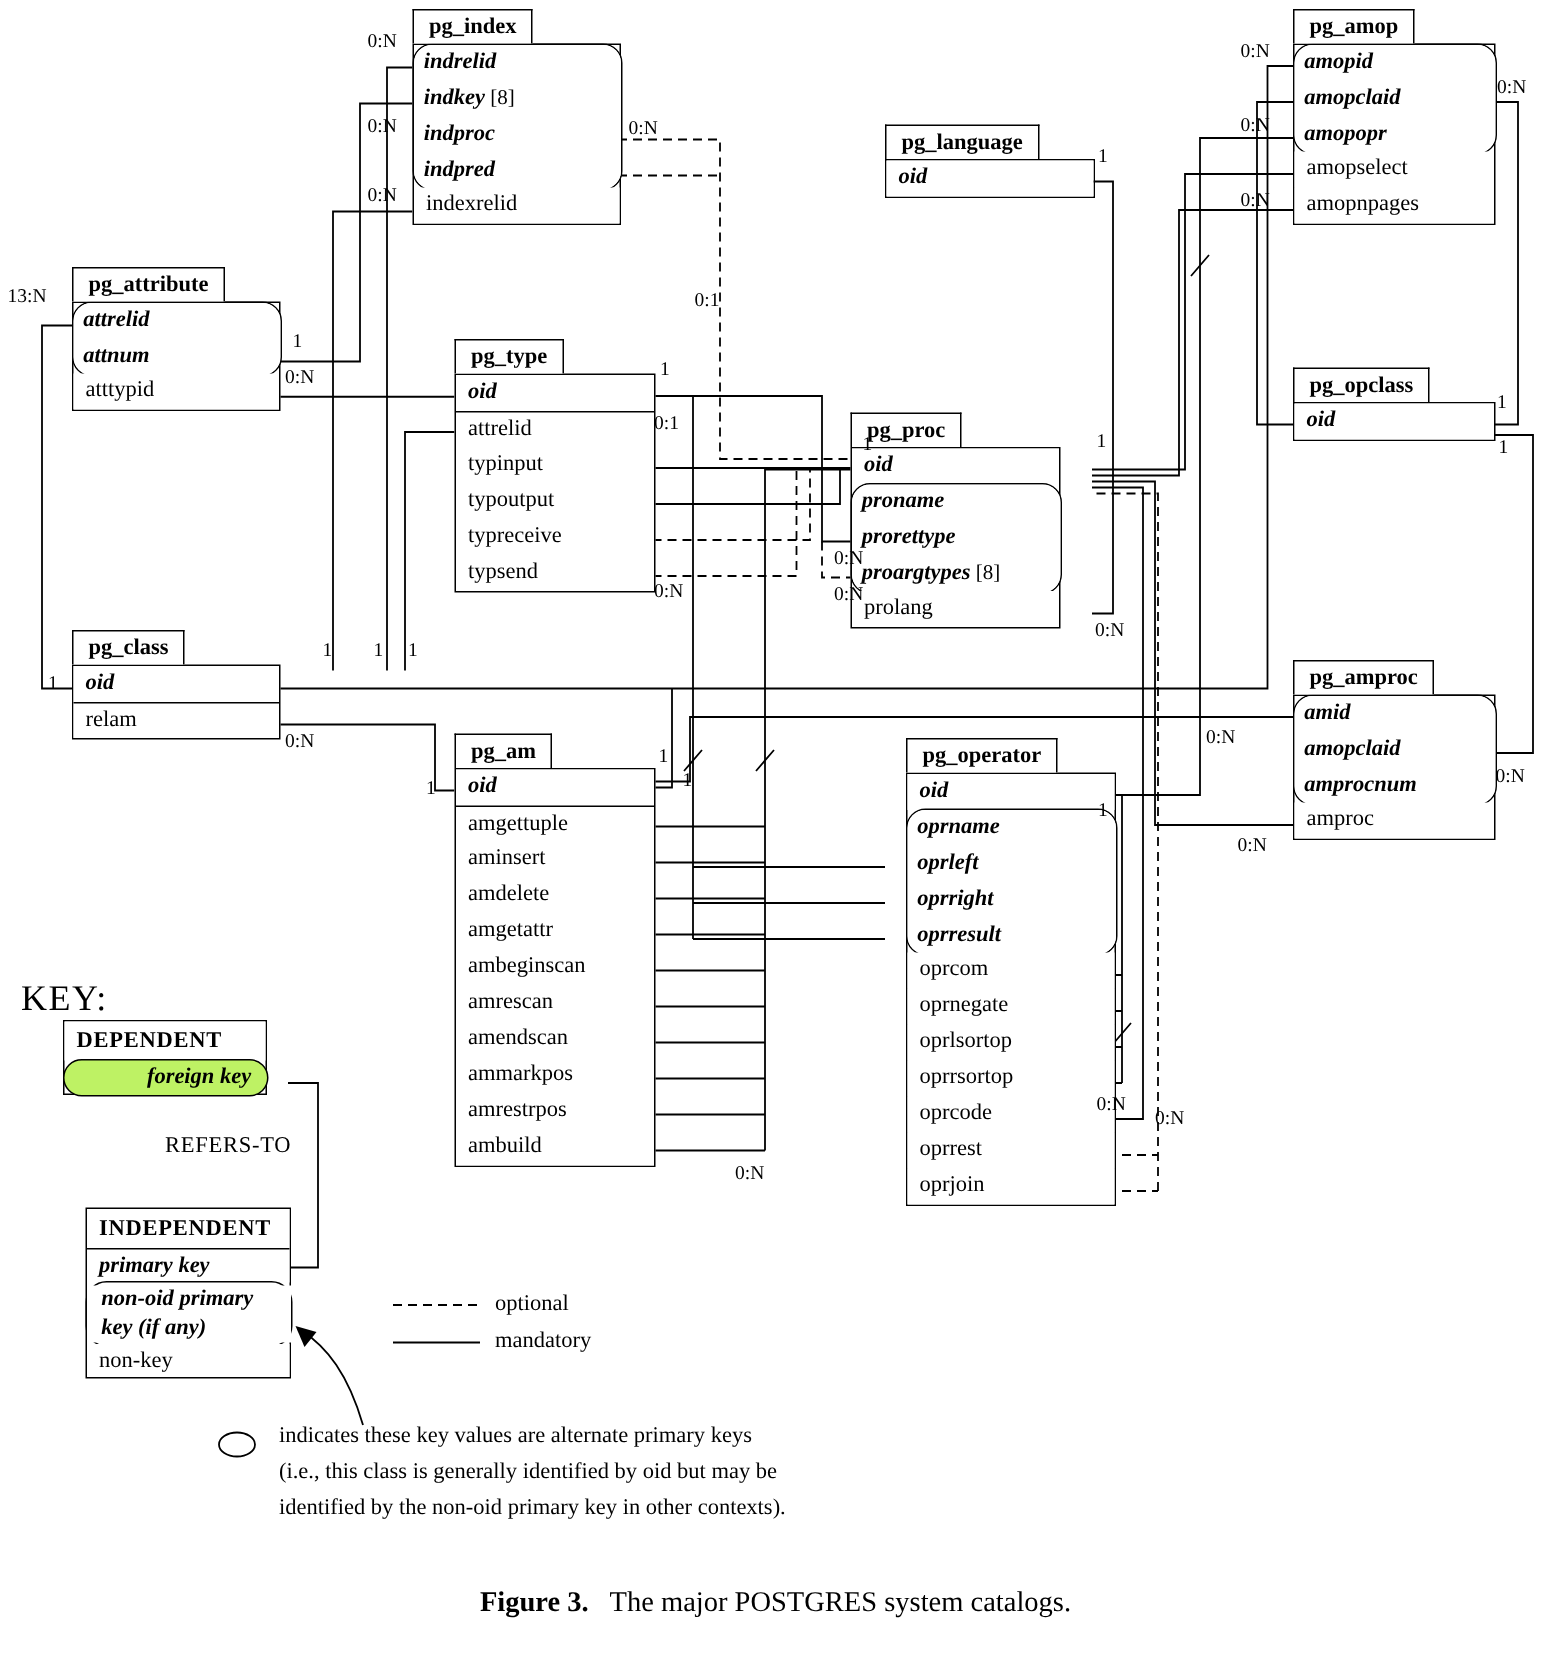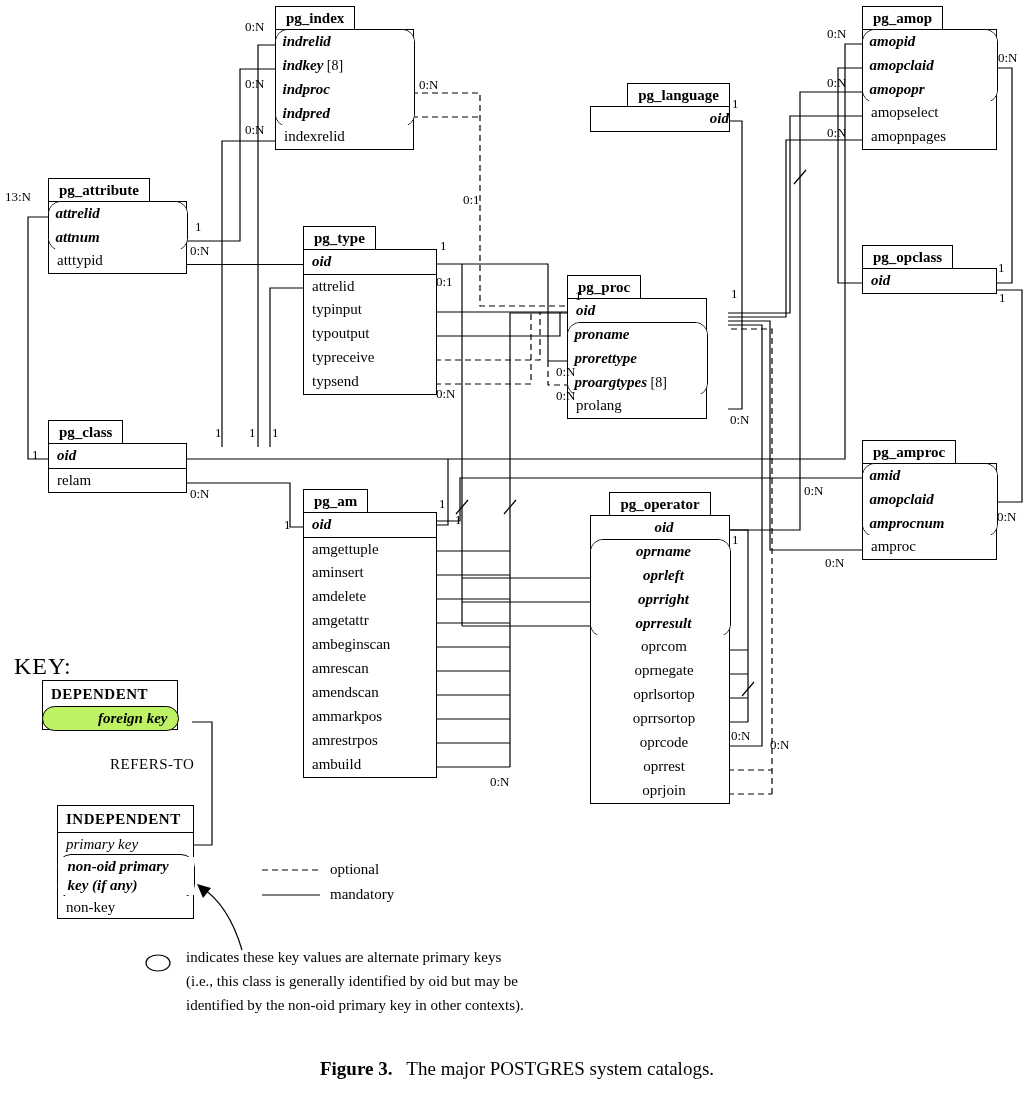--- a/index.html
+++ b/index.html
@@ -12,32 +12,32 @@
   .body{border:1.5px solid #000;background:#fff;box-sizing:content-box;position:relative;}
   .row{height:24px;line-height:23px;padding-left:8px;font-size:15px;white-space:nowrap;
        box-sizing:border-box;background:#fff;}
   .row.pk{font-weight:bold;font-style:italic;}
   .row.sep{border-top:1.5px solid #000;}
   .suf{font-weight:normal;font-style:normal;font-size:14px;}
   .altgroup{border:1.5px solid #000;border-radius:13px;margin:-1.5px;background:#fff;overflow:hidden;}
   .altgroup .row{padding-left:7px;}
   #e-pg_index{left:275px;top:6px;} #e-pg_attribute{left:48px;top:178px;}
   #e-pg_type{left:303px;top:226px;} #e-pg_class{left:48px;top:420px;}
-  #e-pg_language{left:590px;top:83px;text-align:right;} #e-pg_proc{left:567px;top:275px;}
-  #e-pg_am{left:303px;top:489px;} #e-pg_operator{left:590px;top:492px;text-align:center;}
+  #e-pg_language{left:590px;top:83px;} #e-pg_proc{left:567px;top:275px;}
+  #e-pg_am{left:303px;top:489px;} #e-pg_operator{left:604px;top:492px;}
   #e-pg_amop{left:862px;top:6px;} #e-pg_opclass{left:862px;top:245px;}
   #e-pg_amproc{left:862px;top:440px;}
   .card{position:absolute;font-size:13px;line-height:13px;z-index:3;background:transparent;white-space:nowrap;}
   .key-title{position:absolute;left:14px;top:641px;font-size:24px;letter-spacing:1px;z-index:2;margin-top:12px;}
   .keybox{position:absolute;border:1.5px solid #000;background:#fff;box-sizing:border-box;z-index:2;}
   #dep-box{left:42px;top:680px;width:136px;}
   #ind-box{left:57px;top:805px;width:137px;}
   .khead{font-weight:bold;font-size:15px;padding:5px 8px 4px 8px;letter-spacing:.5px;background:#fff;}
   .krow{font-size:15px;padding:3px 8px 2px 8px;background:#fff;}
-  .bi{font-weight:normal;font-style:italic;}
+  .bi{font-weight:bold;font-style:italic;}
   .tb{border-top:1.5px solid #000;}
   .stadium{border:1.5px solid #000;border-radius:14px;margin:-1.5px;padding:3px 10px 3px 10px;
            font-size:15px;font-weight:bold;font-style:italic;background:#bef264;text-align:right;}
   .stadium2{border:1.5px solid #000;border-radius:14px;margin:-1.5px;background:#fff;
             font-weight:bold;font-style:italic;padding:2px 0;}
   .stadium2 .krow{padding:1px 10px;}
   .refers{position:absolute;left:110px;top:756px;font-size:15px;letter-spacing:.5px;z-index:2;}
   .legend-text{position:absolute;font-size:15px;z-index:2;}
   #leg-optional{left:330px;top:861px;} #leg-mandatory{left:330px;top:886px;}
   .note-line{position:absolute;left:186px;font-size:15px;z-index:2;}

